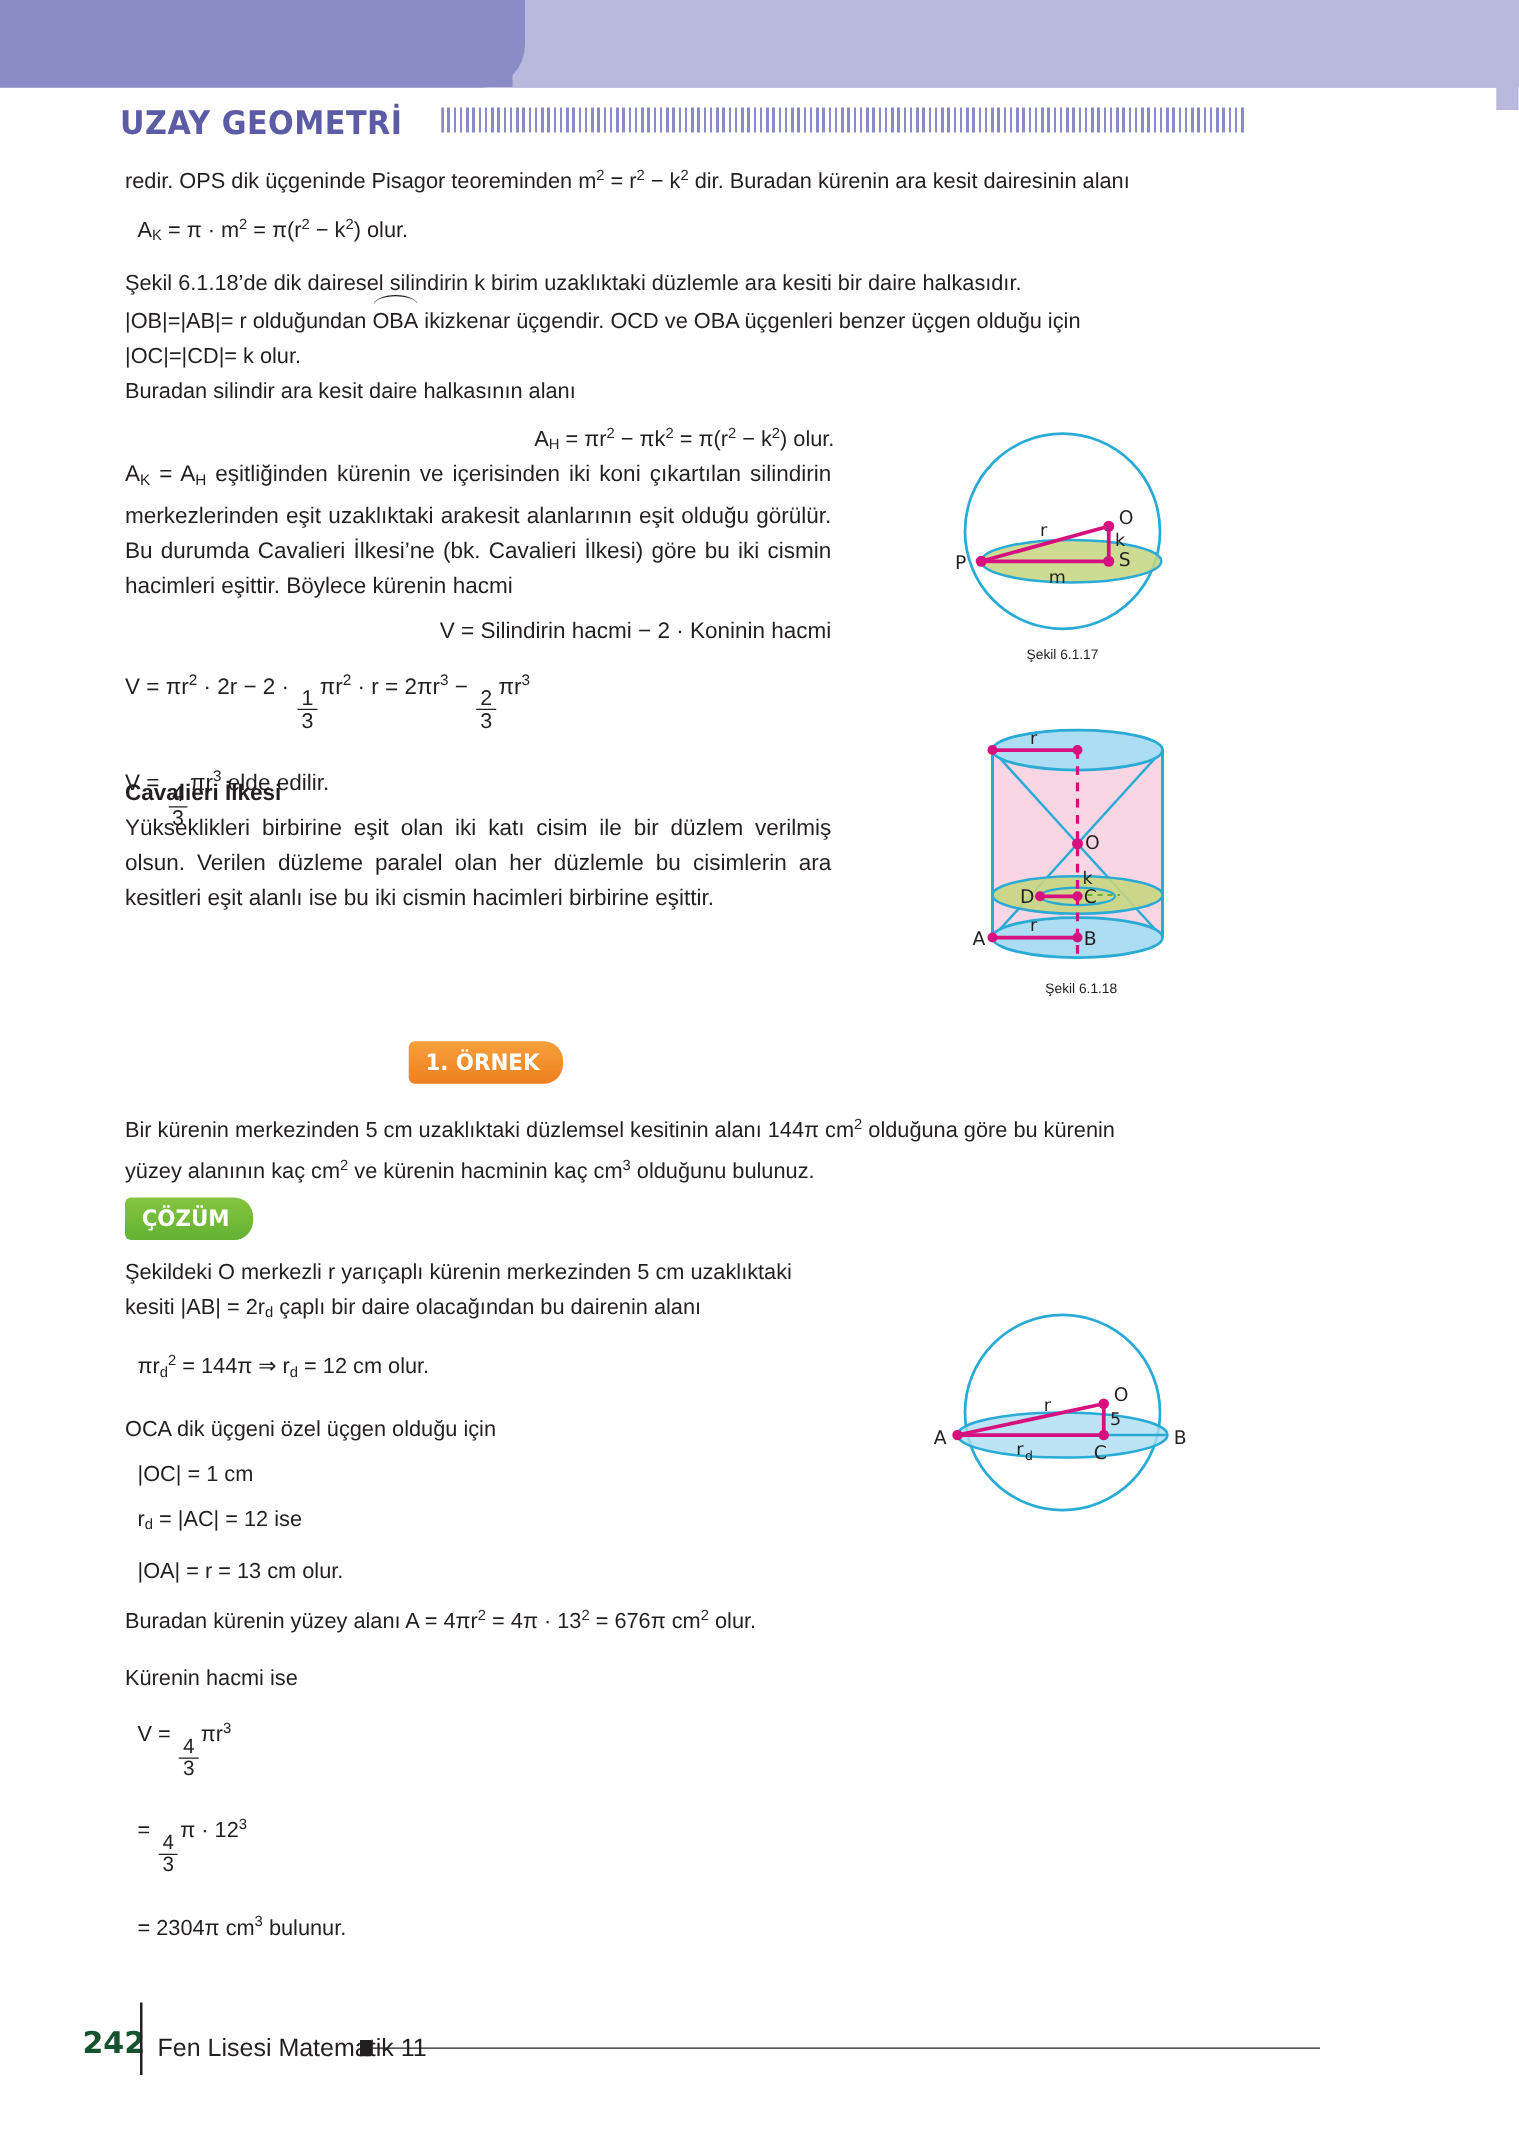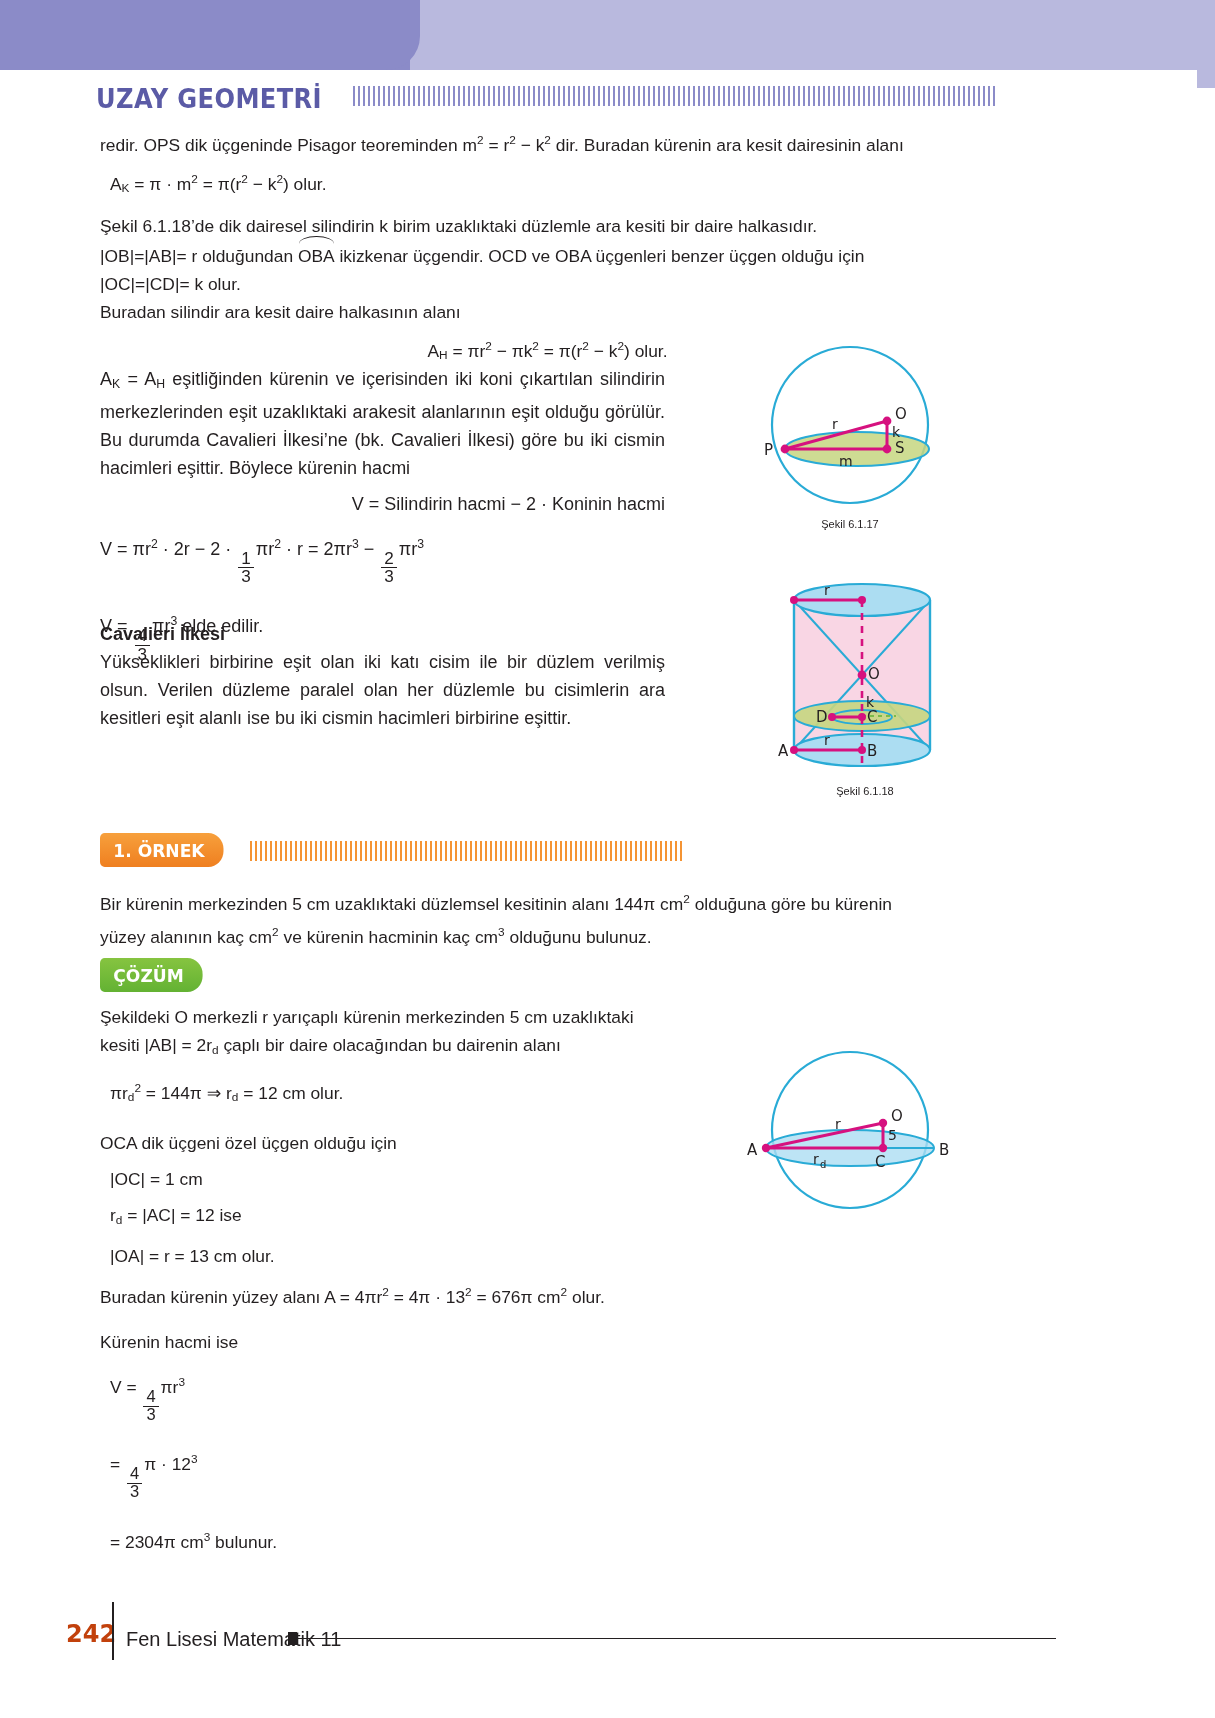--- a/index.html
+++ b/index.html
@@ -51,21 +51,21 @@
   .tag.orange{background:linear-gradient(#f7a03c,#ef7f20);}
   .tag.green{background:linear-gradient(#86c440,#63b233);}
 
   .figcap{position:absolute;font-size:11px;color:#231f20;text-align:center;}
 
   
   .fig{position:absolute;}
 
   
   .footer{position:absolute;left:60px;bottom:60px;width:1100px;height:40px;}
-  .pagenum{position:absolute;left:6px;top:2px;font-size:24px;font-weight:bold;color:#c2410c;
+  .pagenum{position:absolute;left:6px;top:2px;font-size:24px;font-weight:bold;color:#14532d;
     font-family:"DejaVu Sans",sans-serif;}
   .vbar{position:absolute;left:52px;top:-16px;width:2px;height:58px;background:#231f20;}
   .ftext{position:absolute;left:66px;top:10px;font-size:20px;color:#231f20;}
   .fline{position:absolute;left:238px;top:20px;right:104px;height:1.4px;background:#231f20;}
   .fdot{position:absolute;left:228px;top:14px;width:9px;height:13px;background:#231f20;}
 </style>
 </head>
 <body>
 
 <div class="top-band"></div>
@@ -176,21 +176,21 @@
     <text x="98" y="129" font-family="DejaVu Sans, sans-serif" font-size="14" fill="#231f20">k</text>
     <text x="48" y="144" font-family="DejaVu Sans, sans-serif" font-size="15" fill="#231f20">D</text>
     <text x="99" y="144" font-family="DejaVu Sans, sans-serif" font-size="15" fill="#231f20">C</text>
     <text x="56" y="167" font-family="DejaVu Sans, sans-serif" font-size="14" fill="#231f20">r</text>
     <text x="10" y="178" font-family="DejaVu Sans, sans-serif" font-size="15" fill="#231f20">A</text>
     <text x="99" y="178" font-family="DejaVu Sans, sans-serif" font-size="15" fill="#231f20">B</text>
   </svg>
 </div>
 <div class="figcap" style="left:760px;top:785px;width:210px;">Şekil 6.1.18</div>
 
-<div class="tagrow" style="left:100px;top:833px;width:585px;">
+<div class="tagrow" style="left:100px;top:833px;width:585px;flex-direction:column;">
   <span class="tag orange">1. ÖRNEK</span>
   <span class="hatch orange" style="margin-left:20px;"></span>
 </div>
 
 <div class="col-wide" style="top:885px;">
   <p class="pl">Bir kürenin merkezinden 5 cm uzaklıktaki düzlemsel kesitinin alanı  144π  cm<sup>2</sup>  olduğuna göre bu kürenin</p>
   <p class="pl">yüzey alanının kaç  cm<sup>2</sup>  ve kürenin hacminin kaç  cm<sup>3</sup>  olduğunu bulunuz.</p>
 </div>
 
 <div class="tagrow" style="left:100px;top:958px;">

